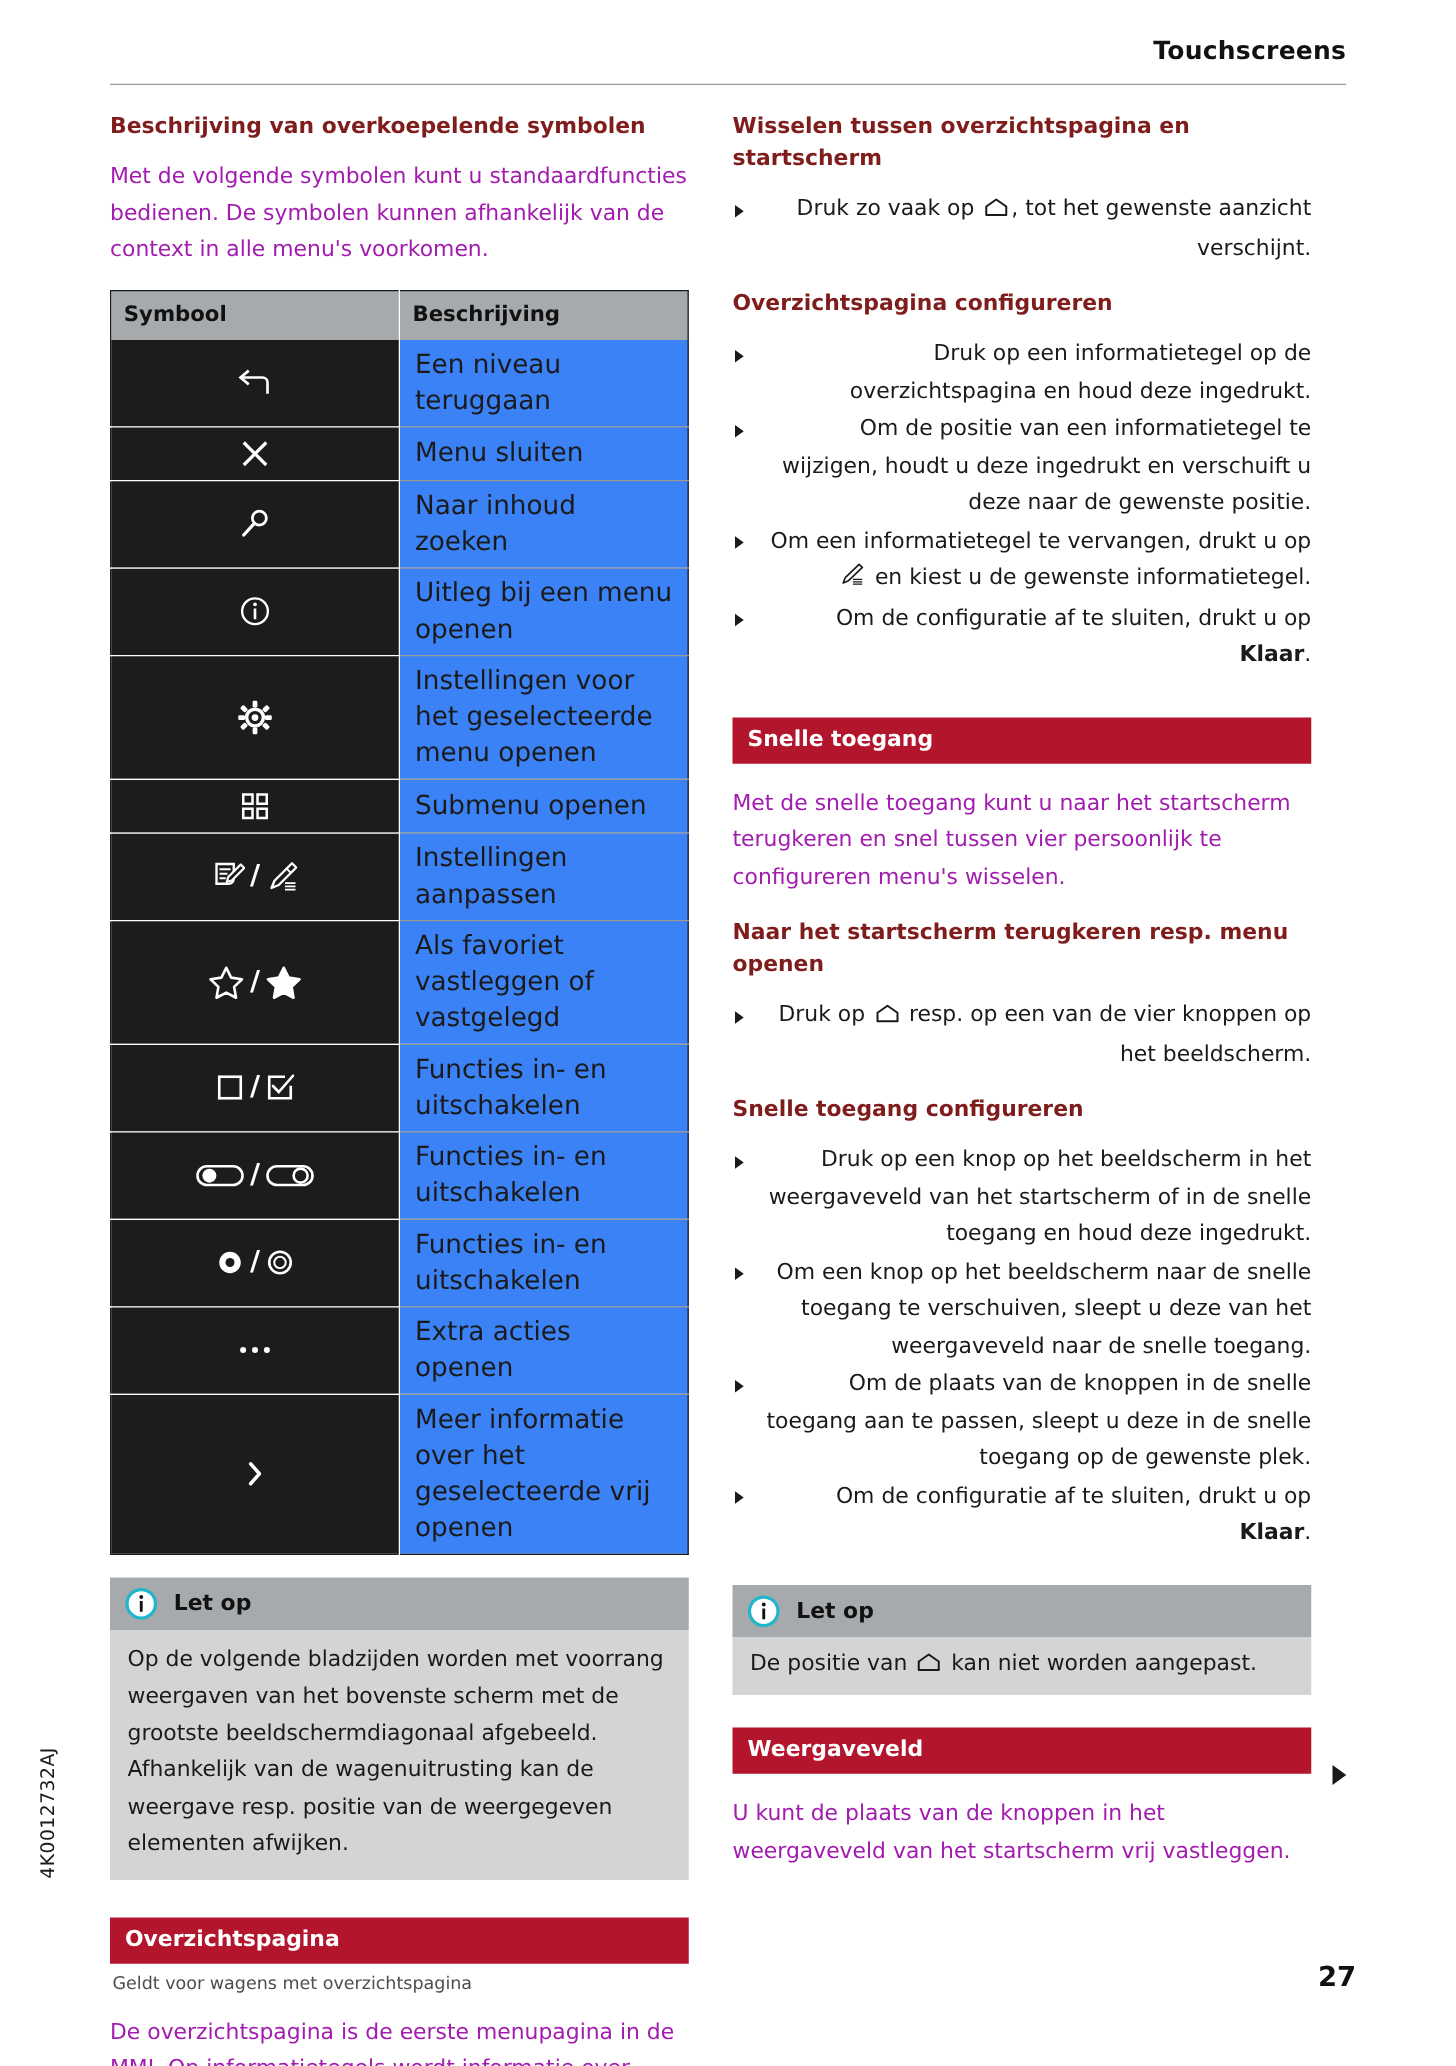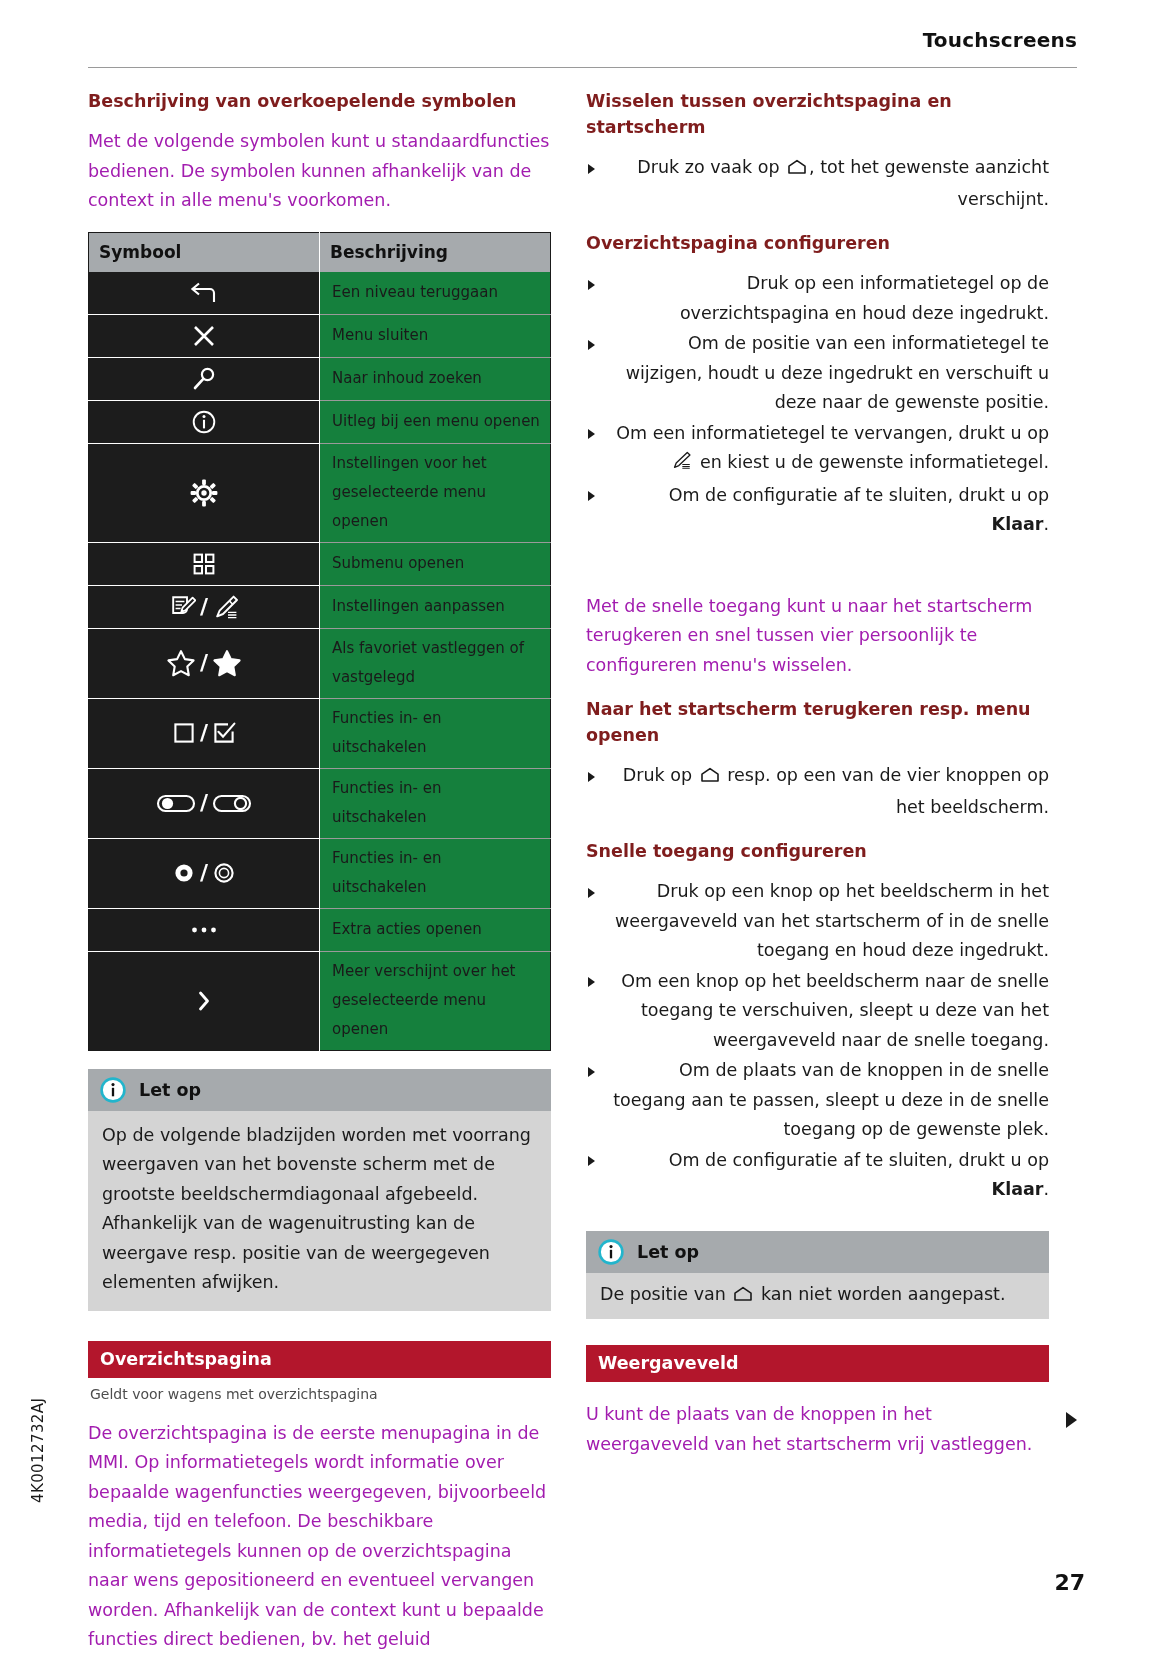--- a/index.html
+++ b/index.html
@@ -127,23 +127,23 @@
   table.symtab td.symcell {
     background: #1c1c1c;
     width: 128px;
     text-align: center;
     vertical-align: middle;
     padding: 7px 4px;
     border-bottom: 1px solid #ffffff;
     border-right: 1px solid #ffffff;
   }
   table.symtab td.desccell {
-    background: #15803d;
+    background: #3b82f6;
     color: #1a1a1a;
-    font-size: 15px;
+    font-size: 21px;
     line-height: 29px;
     padding: 5px 10px 6px 12px;
     vertical-align: middle;
     border-bottom: 1px solid #9a9a9a;
   }
   table.symtab tr:last-child td.desccell { border-bottom: none; }
   table.symtab tr:last-child td.symcell  { border-bottom: none; }
 
   .glyphrow {
     display: flex;
@@ -469,21 +469,21 @@
         <tr>
           <td class="symcell">
             <div class="glyphrow" style="min-height:52px">
               <span class="ico">
                 <svg width="16" height="22" viewBox="0 0 16 22">
                   <path d="M4.5 3 L11.5 11 L4.5 19" fill="none" stroke="#fff" stroke-width="2.8" stroke-linecap="round" stroke-linejoin="round"></path>
                 </svg>
               </span>
             </div>
           </td>
-          <td class="desccell">Meer verschijnt over het geselecteerde menu openen</td>
+          <td class="desccell">Meer informatie over het geselecteerde vrij openen</td>
         </tr>
       </tbody>
     </table>
 
     <div class="spacer-18"></div>
 
     <div class="note">
       <div class="note-head">
         <span class="info-icon">
           <svg width="26" height="26" viewBox="0 0 26 26">
@@ -537,20 +537,21 @@
             </svg></span><span> en kiest u de gewenste informatietegel.</span>
       </li>
       <li>
         <span class="tri"></span>
         <span>Om de configuratie af te sluiten, drukt u op </span><span class="b">Klaar</span><span>.</span>
       </li>
     </ul>
 
     <div class="spacer-18"></div>
 
+    <div class="redbar">Snelle toegang</div>
     <div style="height:18px"></div>
     <p class="body">Met de snelle toegang kunt u naar het startscherm terugkeren en snel tussen vier persoonlijk te configureren menu's wisselen.</p>
 
     <h2 class="sub">Naar het startscherm terugkeren resp. menu openen</h2>
 
     <ul class="bullets">
       <li>
         <span class="tri"></span>
         <span>Druk op </span><span class="inline-ico"><svg width="20" height="16" viewBox="0 0 20 16">
               <path d="M2 14 V7.2 L10 1.6 L18 7.2 V14 Z" fill="none" stroke="#1a1a1a" stroke-width="1.6" stroke-linejoin="round"></path>

